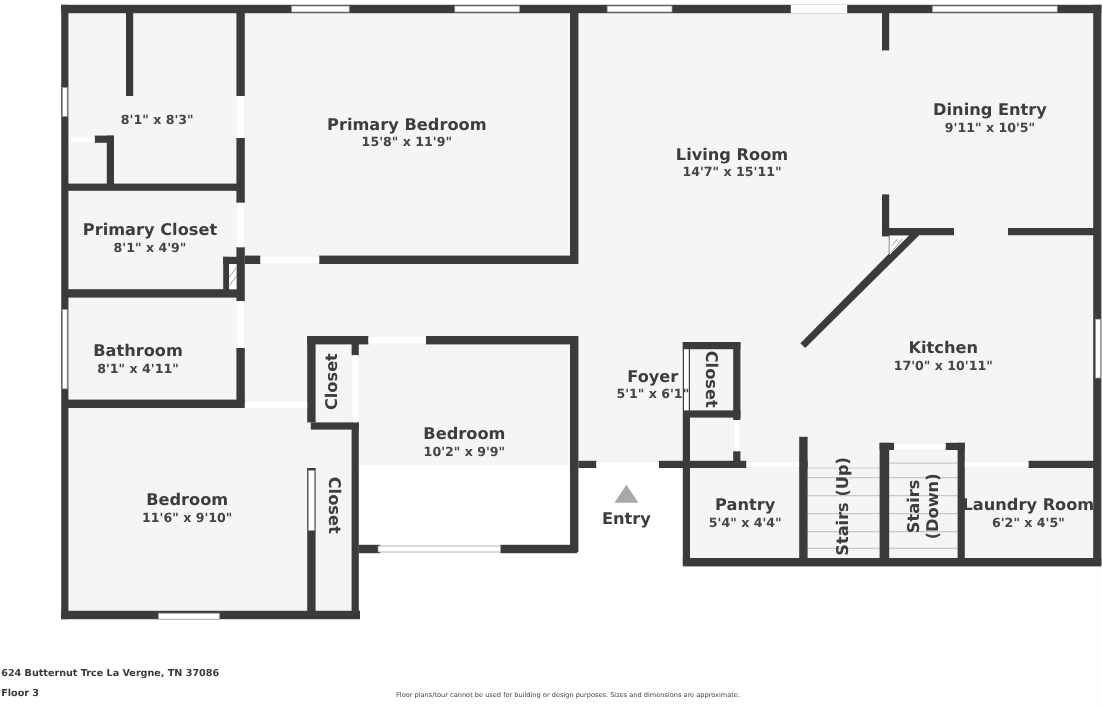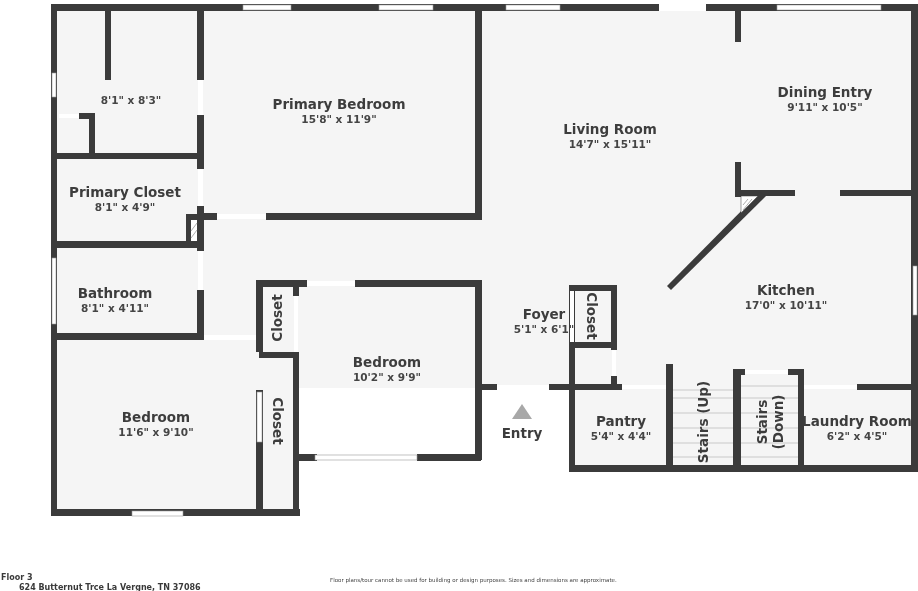--- a/index.html
+++ b/index.html
@@ -224,15 +224,15 @@
   <span class="n">(Down)</span>
 </div>
 <div class="lbl" style="left:857px;top:428px;">
   <span class="n">Laundry Room</span>
   <span class="d">6'2" x 4'5"</span>
 </div>
 <div class="lbl" style="left:522px;top:433px;text-align:right;">
   <span class="n">Entry</span>
 </div>
 
-<div class="footer" style="left:19px;top:556px;margin-top:27px;">624 Butternut Trce La Vergne, TN 37086</div>
+<div class="footer" style="left:1px;top:556px;">624 Butternut Trce La Vergne, TN 37086</div>
 <div class="footer" style="left:1px;top:573px;">Floor 3</div>
 <div class="disc">Floor plans/tour cannot be used for building or design purposes. Sizes and dimensions are approximate.</div>
 
 </body></html>

